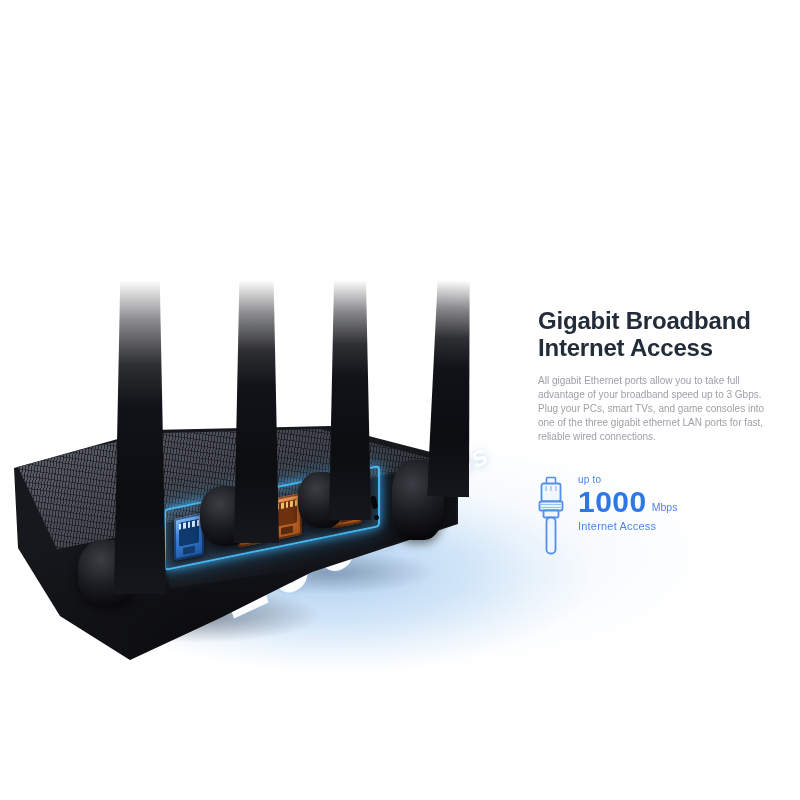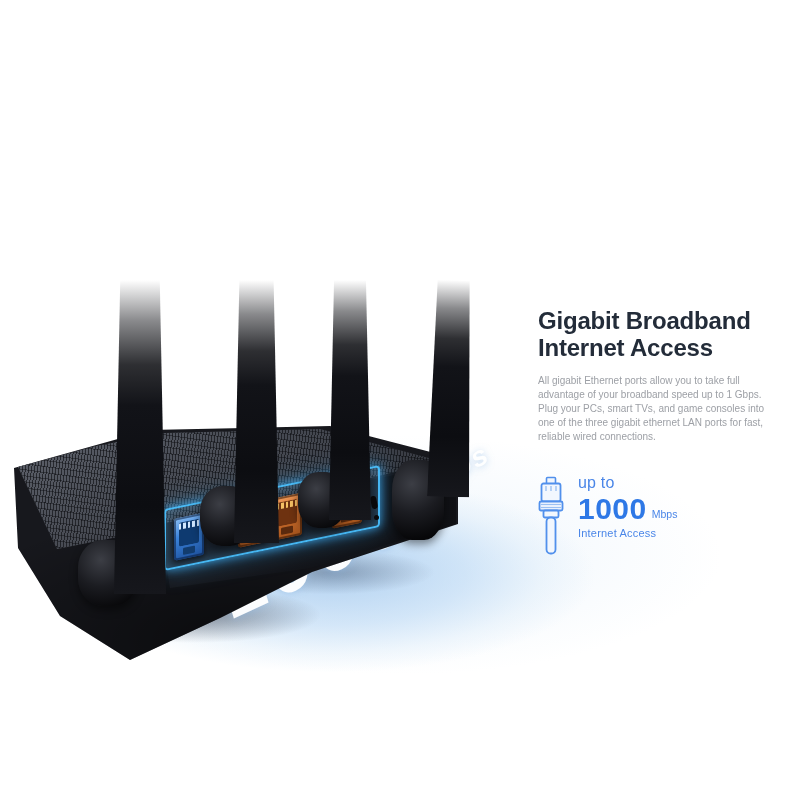--- a/index.html
+++ b/index.html
@@ -82,21 +82,21 @@
   .antenna-4{left:427px;top:280px;width:42px;height:217px;transform:rotate(1.5deg);transform-origin:bottom center;}
 
   
   .content{position:absolute;left:538px;top:307px;width:242px;z-index:10;}
   .headline{margin:0;font-size:24px;line-height:27px;font-weight:700;color:#232c39;letter-spacing:-.2px;}
   .headline span{display:block;}
   .body-copy{margin:13px 0 0;font-size:10px;line-height:14px;color:#9da0a6;}
   .spec{display:flex;margin-top:30px;align-items:flex-start;}
   .spec-icon{flex:0 0 auto;margin-top:2px;}
   .spec-text{margin-left:14px;color:#3178e6;}
-  .spec-prefix{font-size:16px;color:#4a86e8;letter-spacing:.2px;}
+  .spec-prefix{font-size:10px;color:#4a86e8;letter-spacing:.2px;}
   .spec-valrow{display:flex;align-items:flex-end;margin-top:1px;}
   .spec-value{font-size:30px;font-weight:600;line-height:32px;letter-spacing:.5px;color:#2e78e6;}
   .spec-unit{font-size:10.5px;color:#4a86e8;margin:0 0 5px 5px;}
   .spec-label{font-size:11px;color:#4a86e8;margin-top:2px;letter-spacing:.2px;}
 </style>
 </head>
 <body>
 
 <div class="stage">
 
@@ -137,21 +137,21 @@
     <div class="antenna antenna-2"></div>
     <div class="antenna antenna-3"></div>
     <div class="antenna antenna-4"></div>
   </div>
 
   <div class="content">
     <h1 class="headline">
       <span>Gigabit Broadband</span>
       <span>Internet Access</span>
     </h1>
-    <p class="body-copy">All gigabit Ethernet ports allow you to take full advantage of your broadband speed up to 1 Gbps. Plug your PCs, smart TVs, and game consoles into one of the three gigabit ethernet LAN ports for fast, reliable wired connections.</p>
+    <p class="body-copy">All gigabit Ethernet ports allow you to take full advantage of your broadband speed up to 3 Gbps. Plug your PCs, smart TVs, and game consoles into one of the three gigabit ethernet LAN ports for fast, reliable wired connections.</p>
 
     <div class="spec">
       <svg class="spec-icon" width="26" height="80" viewBox="0 0 26 80" fill="none" xmlns="http://www.w3.org/2000/svg">
         <rect x="8.5" y="1.5" width="9" height="7" rx="1" fill="#f2f7fe" stroke="#5190ec" stroke-width="1.6"></rect>
         <rect x="3.5" y="7.5" width="19" height="18" rx="2" fill="#f2f7fe" stroke="#5190ec" stroke-width="1.8"></rect>
         <line x1="8" y1="10" x2="8" y2="15" stroke="#9cc0f2" stroke-width="1.4"></line>
         <line x1="13" y1="10" x2="13" y2="15" stroke="#9cc0f2" stroke-width="1.4"></line>
         <line x1="18" y1="10" x2="18" y2="15" stroke="#9cc0f2" stroke-width="1.4"></line>
         <rect x="1.5" y="25.5" width="23" height="9" rx="1.5" fill="#f2f7fe" stroke="#5190ec" stroke-width="1.8"></rect>
         <line x1="3" y1="28.5" x2="23" y2="28.5" stroke="#9cc0f2" stroke-width="1.2"></line>

